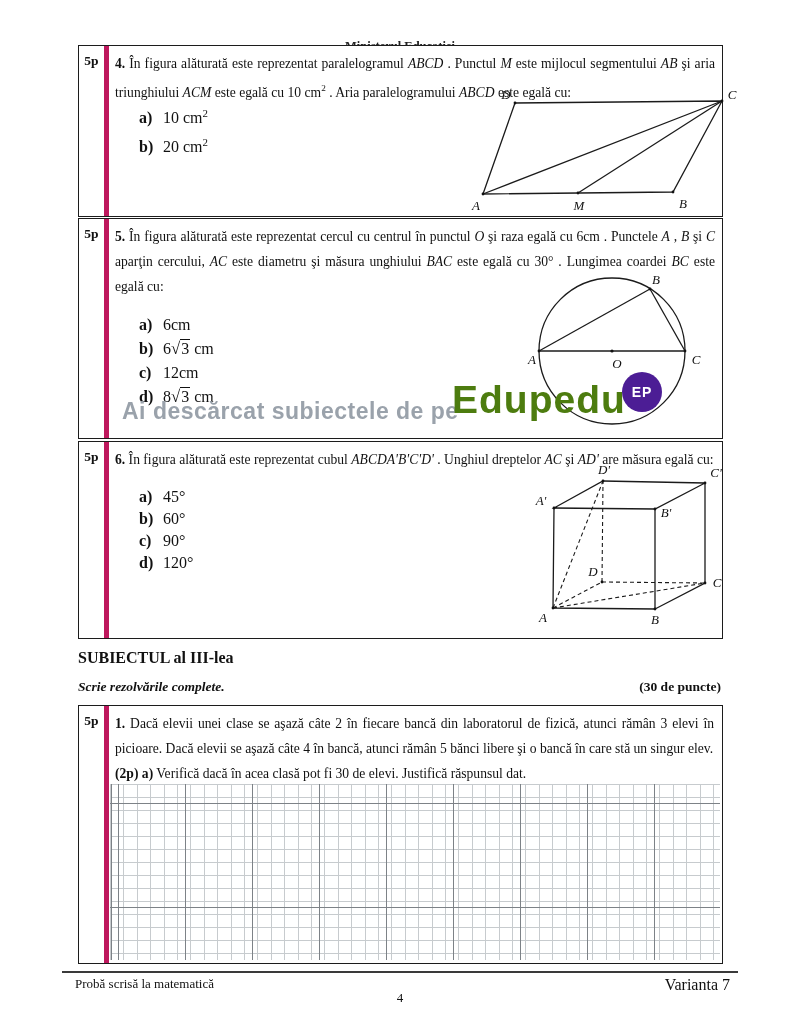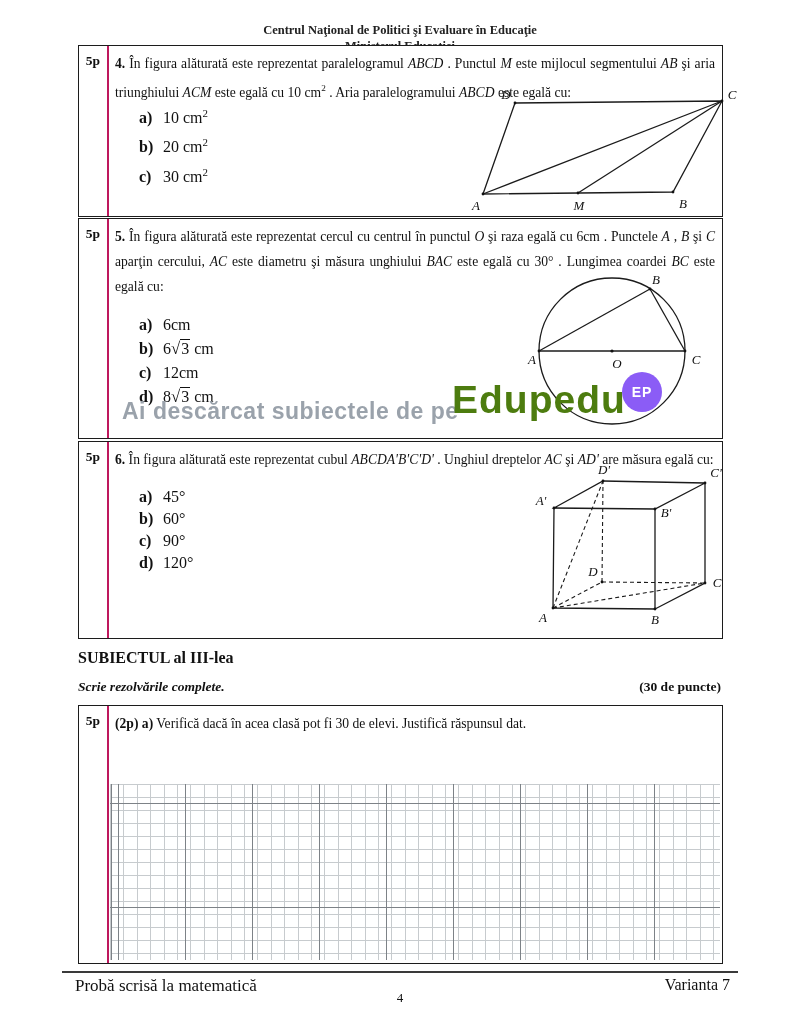--- a/index.html
+++ b/index.html
@@ -11,21 +11,21 @@
   .hdr{position:absolute;left:0;right:0;text-align:center;font-size:12.5px;font-weight:600;color:#222;}
   #hdr1{top:8px;margin-top:31px;}
   #hdr2{top:23px;}
 
   .qbox{position:absolute;left:78px;width:643px;border:1px solid #1c1c1c;background:#fff;}
   #q4{top:45px;height:170px;}
   #q5{top:218px;height:219px;}
   #q6{top:441px;height:196px;}
   #p1{top:705px;height:257px;}
   .pts{
-    position:absolute;left:0;top:0;bottom:0;width:30px;border-right:2px solid #be185d;
+    position:absolute;left:0;top:0;bottom:0;width:30px;border-right:5px solid #be185d;
     text-align:center;font-weight:bold;font-size:13.5px;padding-top:7px;box-sizing:border-box;
   }
   .qbody{position:absolute;left:31px;top:0;right:0;bottom:0;padding:5px 7px 0 5px;box-sizing:border-box;}
   .qtext{font-size:13.6px;line-height:25px;text-align:justify;}
   .qtext i, .opt i {font-style:italic;}
   sup{font-size:0.68em;}
   .rt{font-size:1.05em;}
   .rb{border-top:1px solid #111;padding:0 1px;}
   .opts{margin-left:24px;}
   .opt{white-space:nowrap;}
@@ -41,59 +41,57 @@
   .fig path,.fig line,.fig circle.shape{fill:none;stroke:#1b1b1b;stroke-width:1.3;}
   .fig .dash{stroke-dasharray:4 3;stroke-width:1.1;}
 
   
   #wm{position:absolute;left:0;top:0;width:800px;height:1036px;pointer-events:none;z-index:5;}
   #wm-text{position:absolute;left:122px;top:398px;font-family:"Liberation Sans","DejaVu Sans",sans-serif;
     font-weight:bold;font-size:23px;color:#9aa2ab;letter-spacing:.5px;}
   #wm-brand{position:absolute;left:452px;top:378px;font-family:"Liberation Sans","DejaVu Sans",sans-serif;
     font-weight:bold;font-size:39px;color:#4d7c0f;letter-spacing:1px;}
   #wm-logo{position:absolute;left:622px;top:372px;width:40px;height:40px;border-radius:50%;
-    background:#8b5cf6;color:#fff;font-family:"Liberation Sans",sans-serif;font-weight:bold;
+    background:#4c1d95;color:#fff;font-family:"Liberation Sans",sans-serif;font-weight:bold;
     font-size:14px;display:flex;align-items:center;justify-content:center;letter-spacing:1px;}
 
   #s3-title{position:absolute;left:78px;top:649px;font-weight:bold;font-size:16px;}
   #s3-sub{position:absolute;left:78px;top:679px;font-weight:bold;font-style:italic;font-size:13.5px;}
   #s3-pts{position:absolute;right:79px;top:679px;font-weight:bold;font-size:13.5px;}
 
   #p1 .qtext{margin-right:1px;}
   #p1-grid{
     position:absolute;left:31px;right:2px;top:78px;bottom:3px;
     background-image:
       repeating-linear-gradient(to right,#7d8287 0,#7d8287 1px,transparent 1px,transparent 67px),
       repeating-linear-gradient(to bottom,#7d8287 0,#7d8287 1px,transparent 1px,transparent 104px),
       repeating-linear-gradient(to right,#c7cbce 0,#c7cbce 1px,transparent 1px,transparent 13.4px),
       repeating-linear-gradient(to bottom,#c7cbce 0,#c7cbce 1px,transparent 1px,transparent 13px);
     background-position:8px 0,0 19px,0 0,0 0;
   }
 
   #f-line{position:absolute;left:62px;top:971px;width:676px;border-top:2px solid #3a3a3a;}
-  #f-left{position:absolute;left:75px;top:976px;font-size:17px;}
+  #f-left{position:absolute;left:75px;top:976px;font-size:13px;}
   #f-right{position:absolute;right:70px;top:976px;font-size:16px;text-align:center;}
   #f-page{position:absolute;left:0;right:0;top:990px;text-align:center;font-size:13px;}
 </style>
 </head>
 <body>
 
 <div id="page">
 
   <div id="hdr1" class="hdr">Ministerul Educaţiei</div>
-  <div id="hdr2" class="hdr">Centrul Naţional de Politici şi Evaluare în Educaţie</div>
 
   <div id="q4" class="qbox">
     <div class="pts">5p</div>
     <div class="qbody">
       <div class="qtext"><b>4.</b> <span>În figura alăturată este reprezentat paralelogramul <i>ABCD</i> . Punctul <i>M</i> este mijlocul segmentului <i>AB</i> şi aria triunghiului <i>ACM</i> este egală cu 10 cm<sup>2</sup> . Aria paralelogramului <i>ABCD</i> este egală cu:</span></div>
       <div class="opts">
         <div class="opt"><span class="ol">a)</span><span>10 cm<sup>2</sup></span></div>
         <div class="opt"><span class="ol">b)</span><span>20 cm<sup>2</sup></span></div>
-        <div class="opt"><span class="ol">c)</span><span>30 cm<sup>2</sup></span></div>
       </div>
       <svg id="fig-par" class="fig" width="296" height="128" viewBox="0 0 296 128">
         <path d="M25,108 L57,17 L264,15 L215,106 Z"></path>
         <line x1="25" y1="108" x2="264" y2="15"></line>
         <line x1="120" y1="107" x2="264" y2="15"></line>
         <circle cx="25" cy="108" r="1.4" fill="#111" stroke="none"></circle>
         <circle cx="57" cy="17" r="1.4" fill="#111" stroke="none"></circle>
         <circle cx="264" cy="15" r="1.4" fill="#111" stroke="none"></circle>
         <circle cx="215" cy="106" r="1.4" fill="#111" stroke="none"></circle>
         <circle cx="120" cy="107" r="1.4" fill="#111" stroke="none"></circle>
@@ -178,20 +176,21 @@
     <span id="wm-logo">EP</span>
   </div>
 
   <div id="s3-title">SUBIECTUL al III-lea</div>
   <div id="s3-sub">Scrie rezolvările complete.</div>
   <div id="s3-pts">(30 de puncte)</div>
 
   <div id="p1" class="qbox">
     <div class="pts">5p</div>
     <div class="qbody">
+      <div class="qtext"><b>1.</b> <span>Dacă elevii unei clase se aşază câte 2 în fiecare bancă din laboratorul de fizică, atunci rămân 3 elevi în picioare. Dacă elevii se aşază câte 4 în bancă, atunci rămân 5 bănci libere şi o bancă în care stă un singur elev.</span></div>
       <div class="qtext" style="text-align:left;"><b>(2p)</b> <b>a)</b> Verifică dacă în acea clasă pot fi 30 de elevi. Justifică răspunsul dat.</div>
     </div>
     <div id="p1-grid"></div>
   </div>
 
   <div id="f-line"></div>
   <div id="f-left">Probă scrisă la matematică</div>
   <div id="f-right">Varianta 7</div>
   <div id="f-page">4</div>
 

